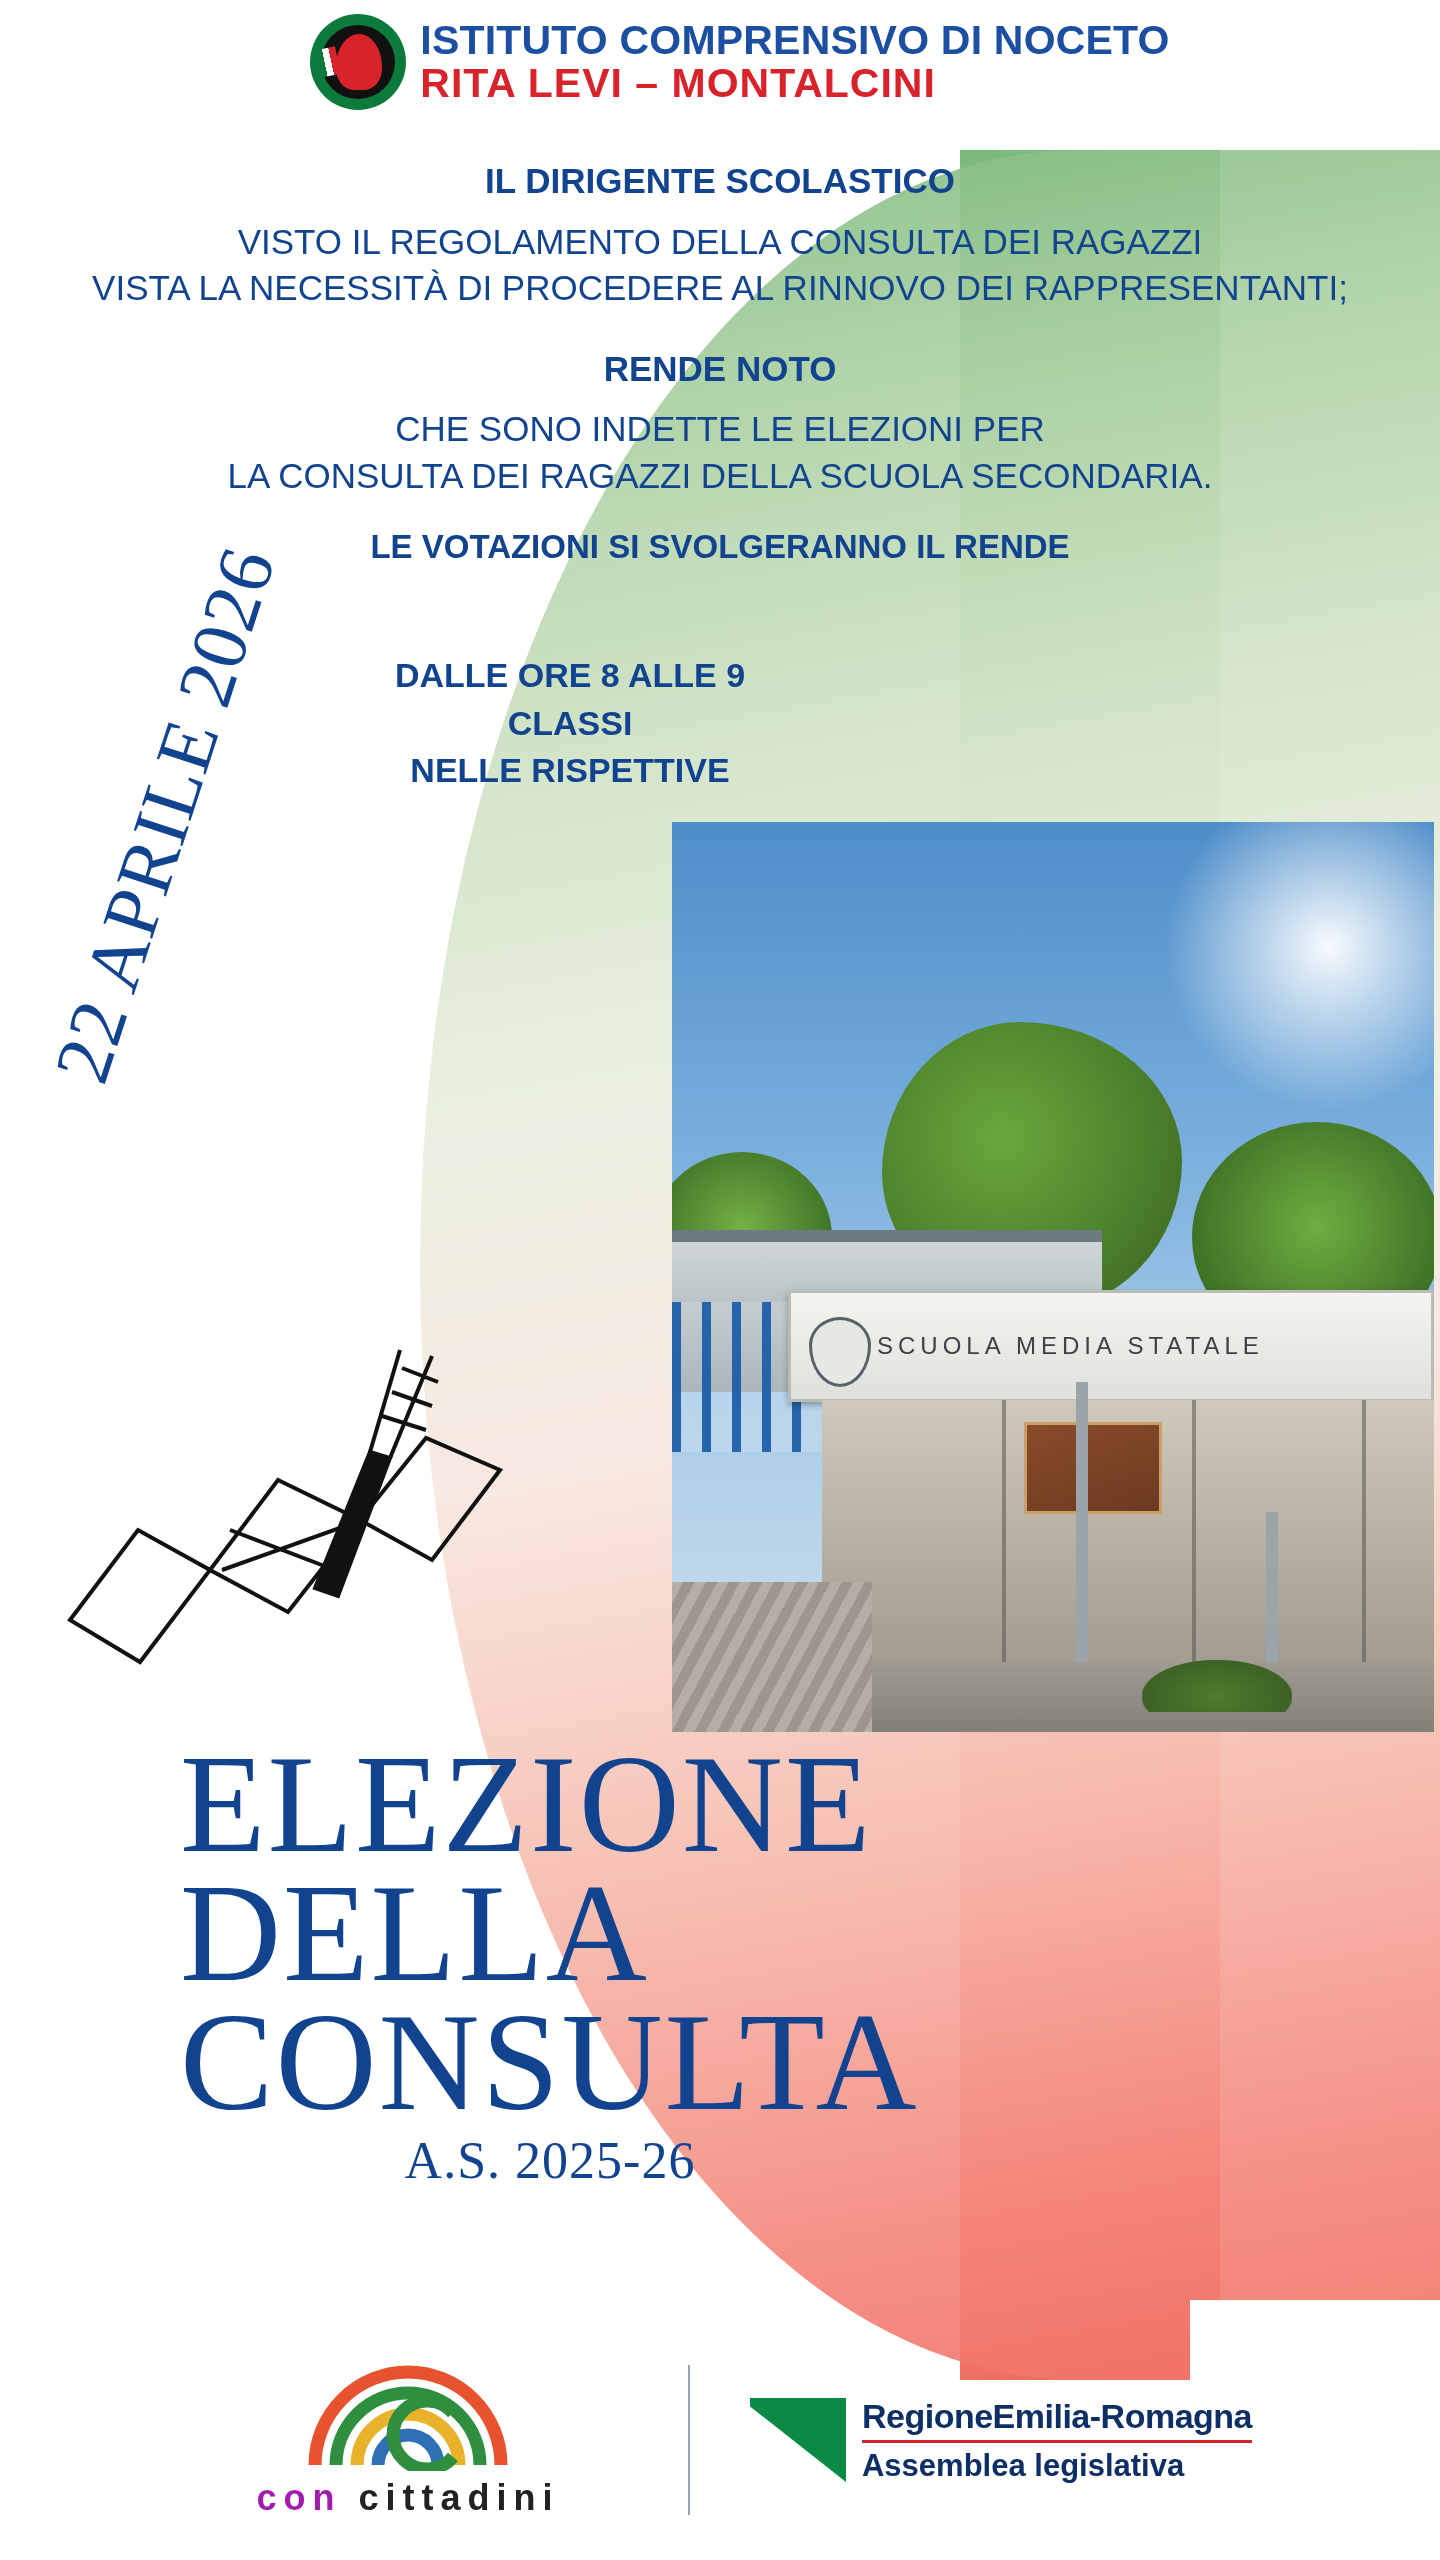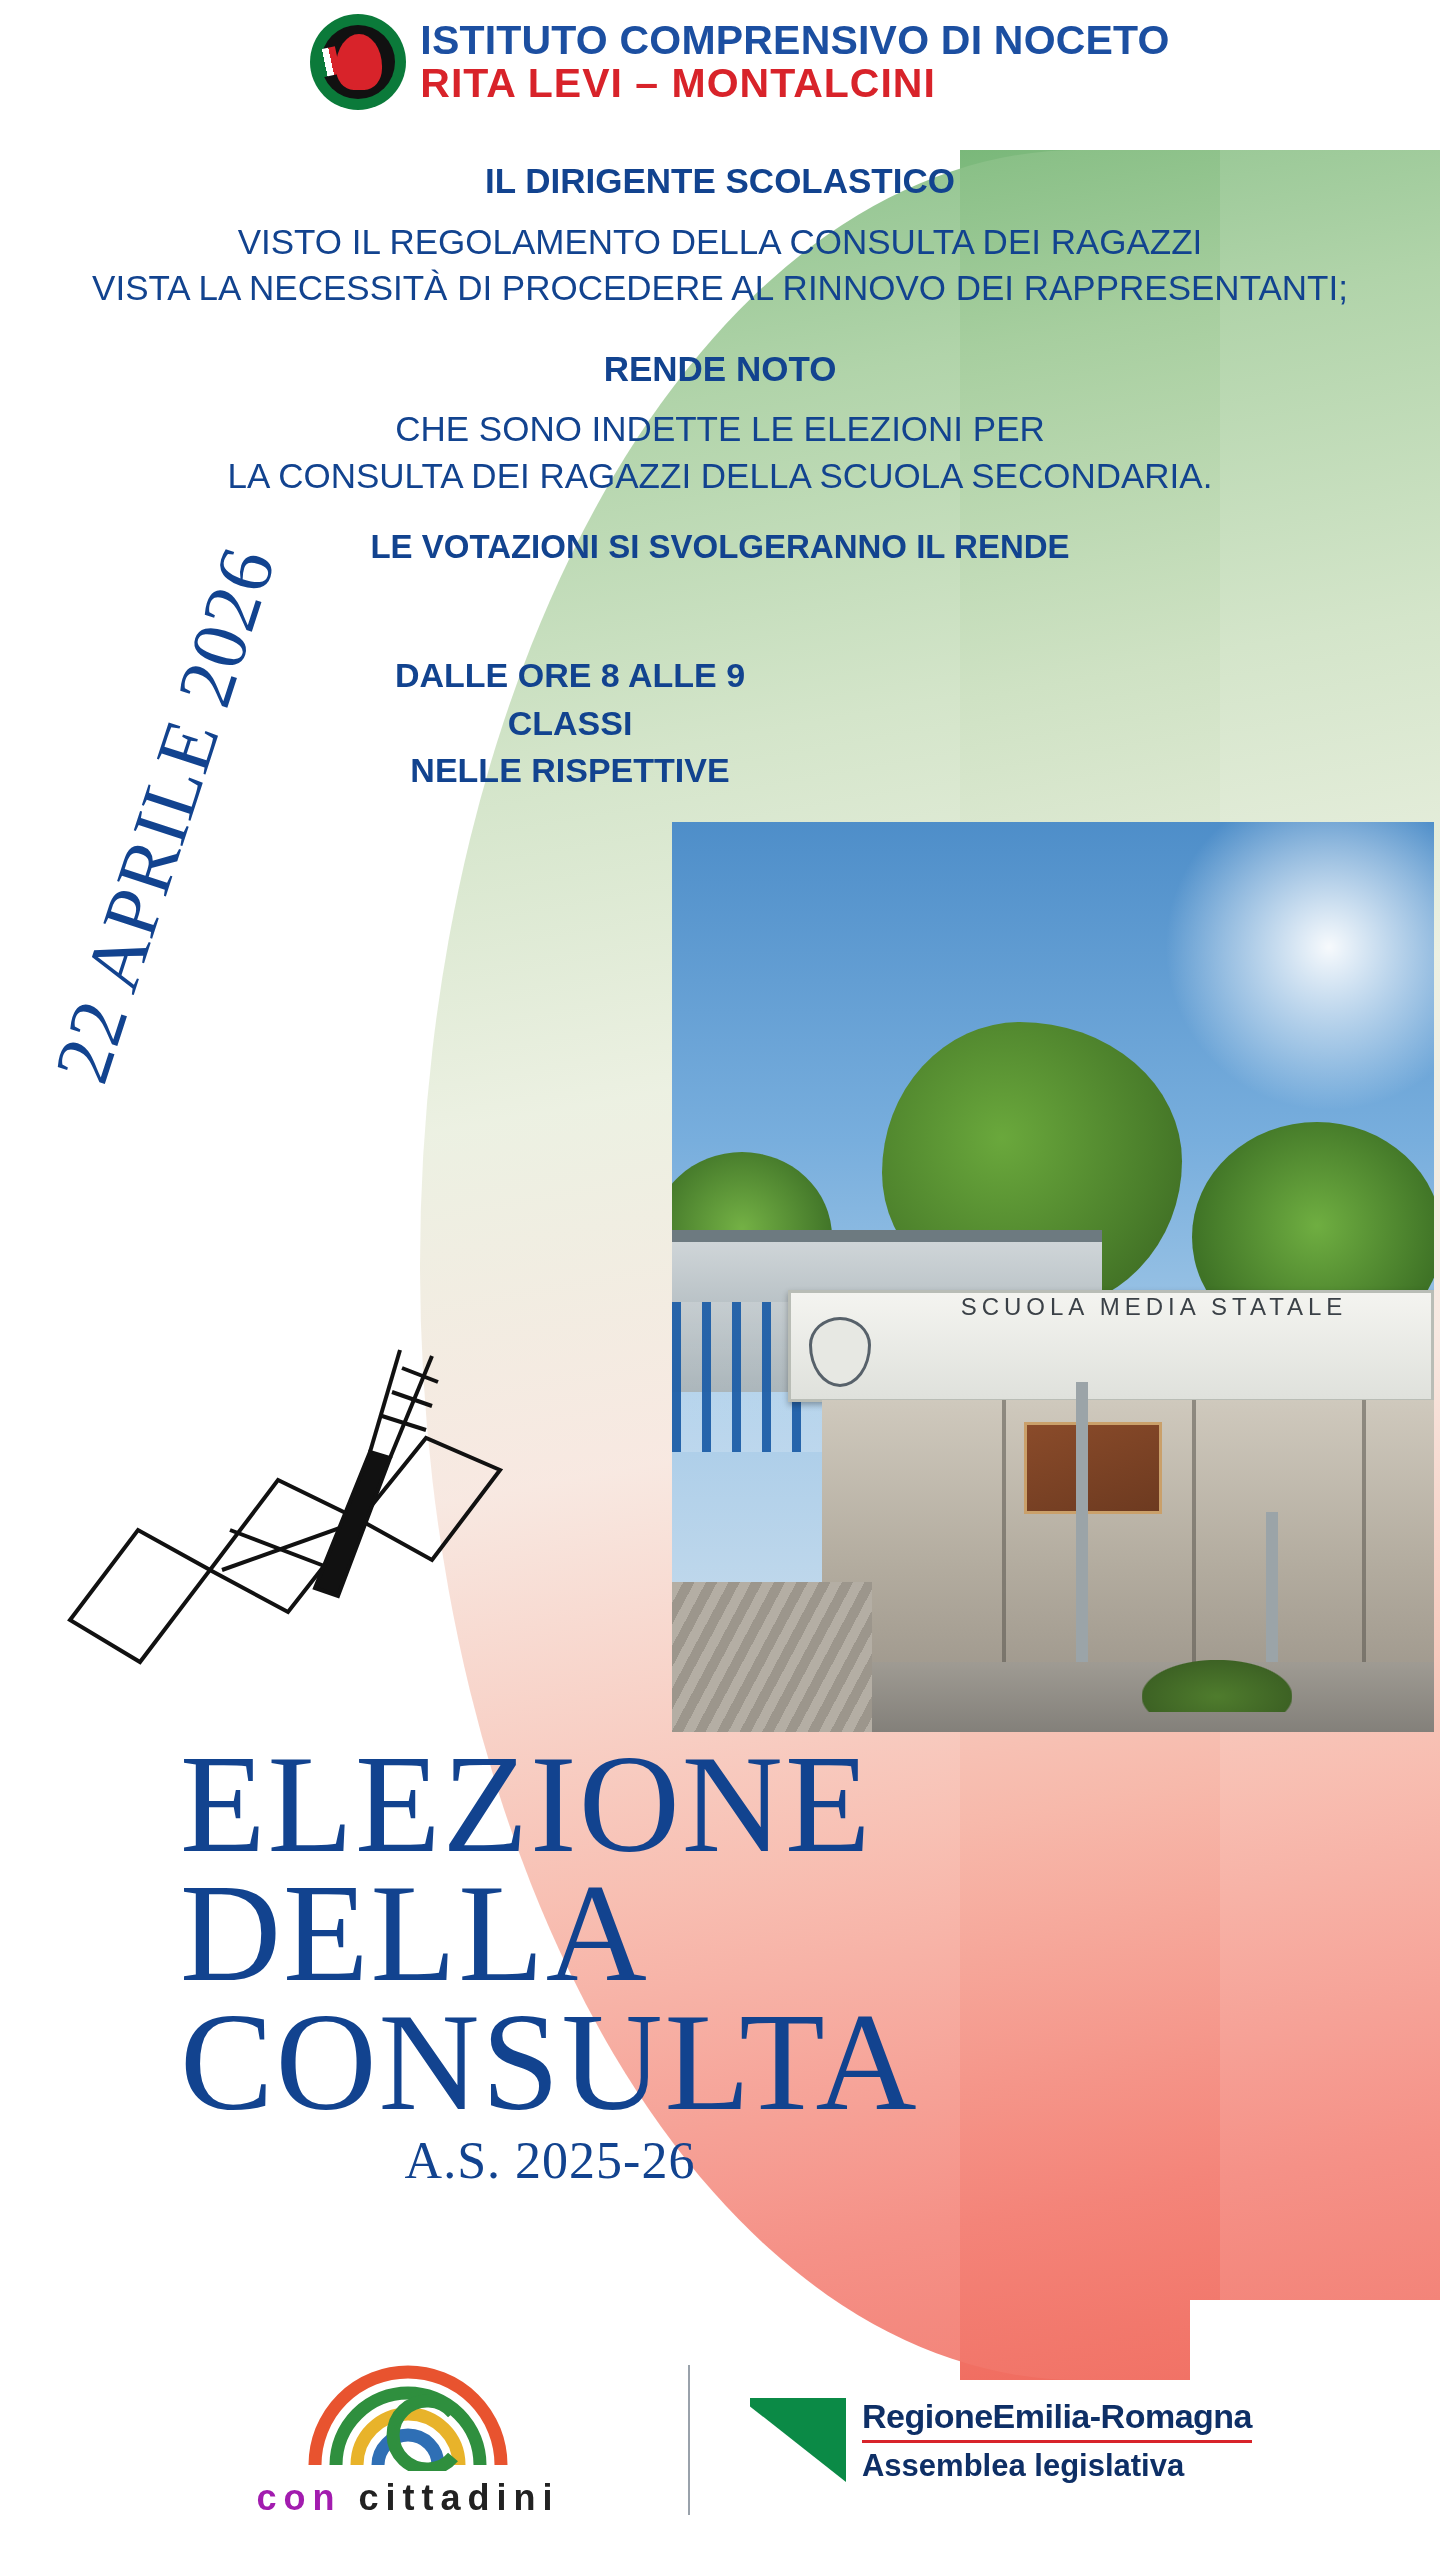--- a/index.html
+++ b/index.html
@@ -273,21 +273,21 @@
   .sign-board {
     position: absolute;
     left: 116px;
     top: 468px;
     width: 646px;
     height: 112px;
     background: linear-gradient(180deg, #f4f4f0 0%, #dfe1dc 100%);
     border: 3px solid #b9bdb6;
     box-shadow: 0 3px 6px rgba(0,0,0,0.3);
     display: flex;
-    flex-direction: row;
+    flex-direction: column;
     justify-content: center;
     padding-left: 86px;
     box-sizing: border-box;
   }
   .sign-crest {
     position: absolute;
     left: 18px;
     top: 24px;
     width: 56px;
     height: 64px;

